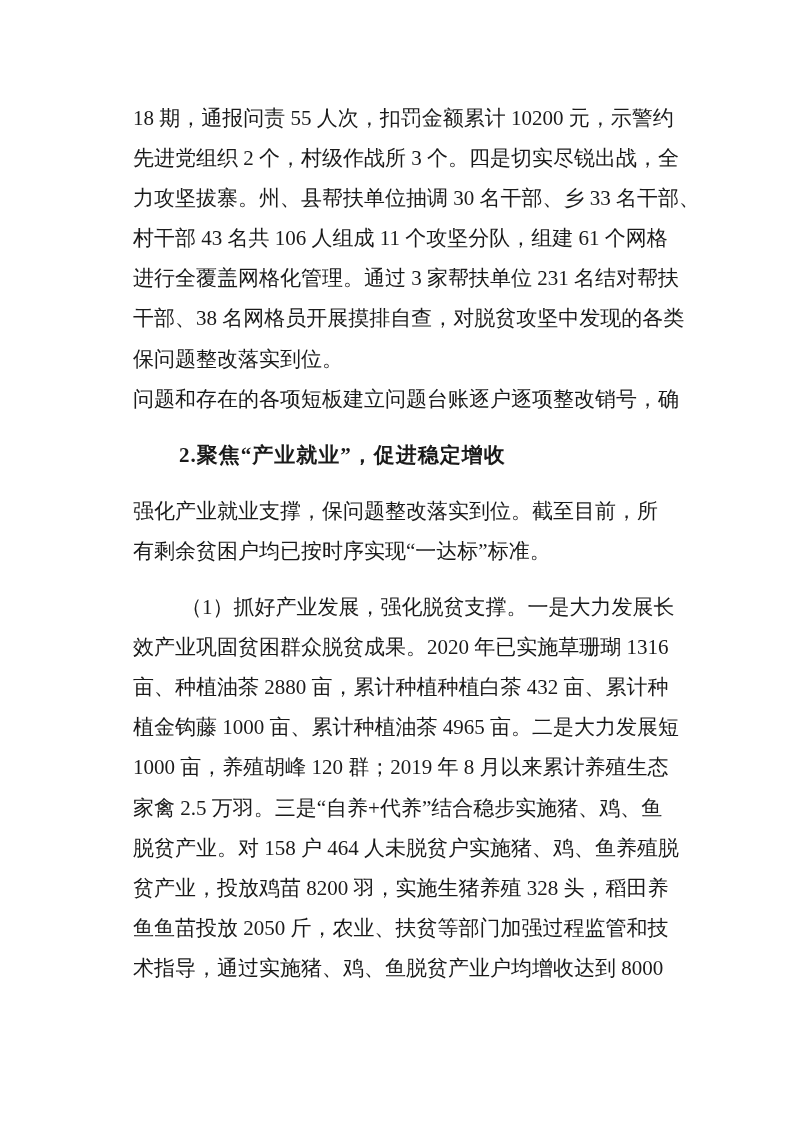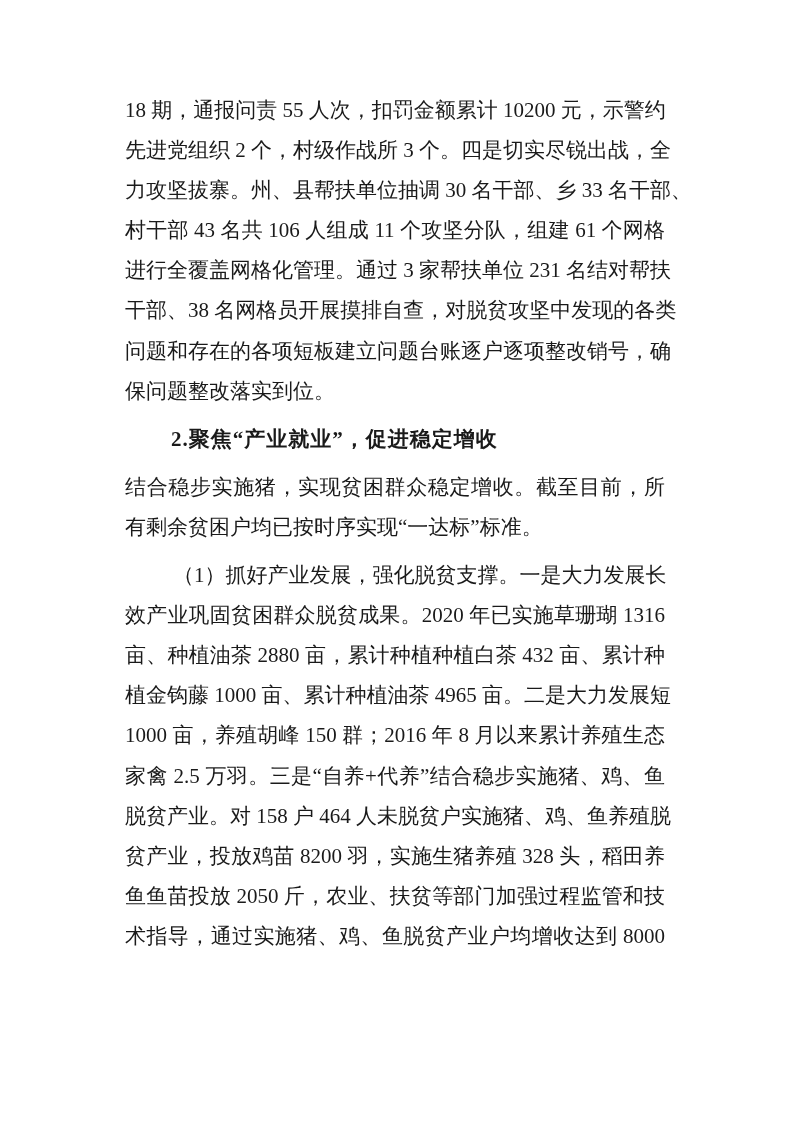--- a/index.html
+++ b/index.html
@@ -22,53 +22,53 @@
     overflow: visible;
   }
   .line.last { text-align-last: left; }
   .line.indent { padding-left: 46px; }
   .line.indent2 { padding-left: 48px; }
   .heading {
     font-weight: bold;
     text-align-last: left;
     letter-spacing: 1px;
   }
-  .para { margin: 8px; }
+  .para { margin: 16px; }
 </style>
 </head>
 <body>
 
 <div class="page">
 
   <div class="para">
     <div class="line">18 期，通报问责 55 人次，扣罚金额累计 10200 元，示警约</div>
     <div class="line">先进党组织 2 个，村级作战所 3 个。四是切实尽锐出战，全</div>
     <div class="line">力攻坚拔寨。州、县帮扶单位抽调 30 名干部、乡 33 名干部、</div>
     <div class="line">村干部 43 名共 106 人组成 11 个攻坚分队，组建 61 个网格</div>
     <div class="line">进行全覆盖网格化管理。通过 3 家帮扶单位 231 名结对帮扶</div>
     <div class="line">干部、38 名网格员开展摸排自查，对脱贫攻坚中发现的各类</div>
+    <div class="line last">保问题整改落实到位。</div>
     <div class="line">问题和存在的各项短板建立问题台账逐户逐项整改销号，确</div>
-    <div class="line last">保问题整改落实到位。</div>
   </div>
 
   <div class="para">
     <div class="line indent heading last">2.聚焦“产业就业”，促进稳定增收</div>
   </div>
 
   <div class="para">
-    <div class="line">结合稳步实施猪，实现贫困群众稳定增收。截至目前，所</div>
+    <div class="line">强化产业就业支撑，保问题整改落实到位。截至目前，所</div>
     <div class="line last">有剩余贫困户均已按时序实现“一达标”标准。</div>
   </div>
 
   <div class="para">
     <div class="line indent2">（1）抓好产业发展，强化脱贫支撑。一是大力发展长</div>
     <div class="line">效产业巩固贫困群众脱贫成果。2020 年已实施草珊瑚 1316</div>
     <div class="line">亩、种植油茶 2880 亩，累计种植种植白茶 432 亩、累计种</div>
     <div class="line">植金钩藤 1000 亩、累计种植油茶 4965 亩。二是大力发展短</div>
-    <div class="line">1000 亩，养殖胡峰 150 群；2016 年 8 月以来累计养殖生态</div>
+    <div class="line">1000 亩，养殖胡峰 120 群；2019 年 8 月以来累计养殖生态</div>
     <div class="line">家禽 2.5 万羽。三是“自养+代养”结合稳步实施猪、鸡、鱼</div>
     <div class="line">脱贫产业。对 158 户 464 人未脱贫户实施猪、鸡、鱼养殖脱</div>
     <div class="line">贫产业，投放鸡苗 8200 羽，实施生猪养殖 328 头，稻田养</div>
     <div class="line">鱼鱼苗投放 2050 斤，农业、扶贫等部门加强过程监管和技</div>
     <div class="line">术指导，通过实施猪、鸡、鱼脱贫产业户均增收达到 8000</div>
   </div>
 
 </div>
 
 </body></html>

